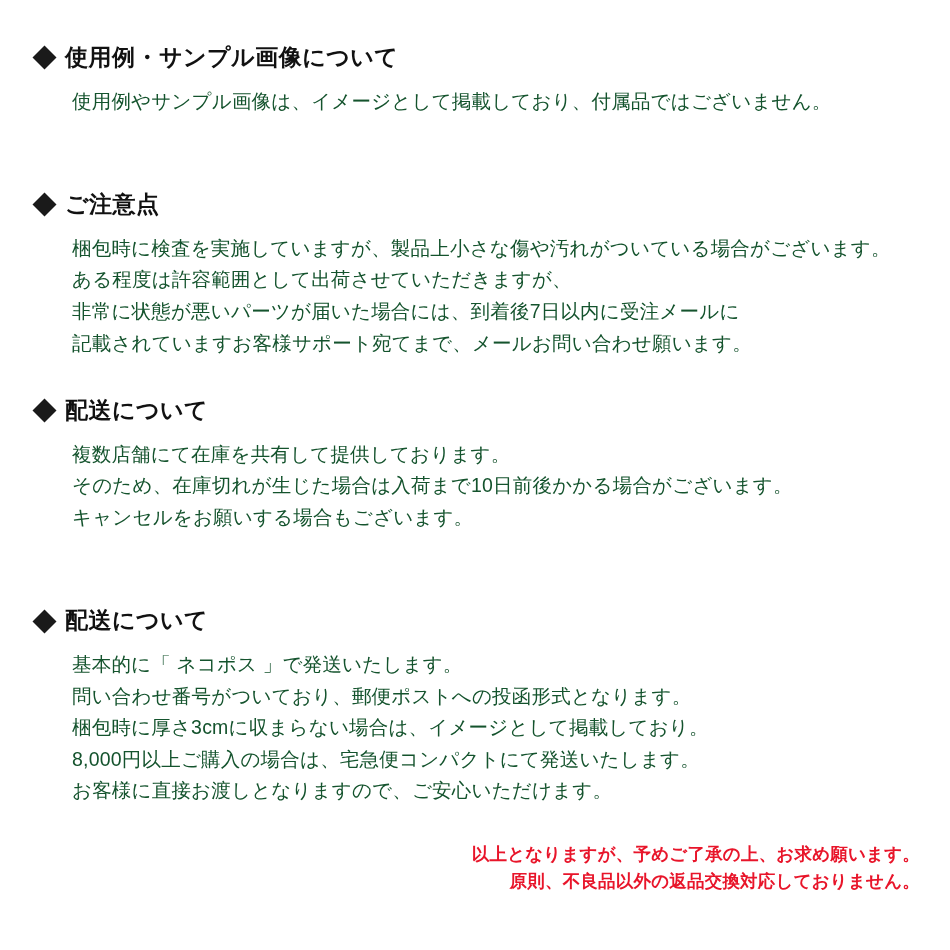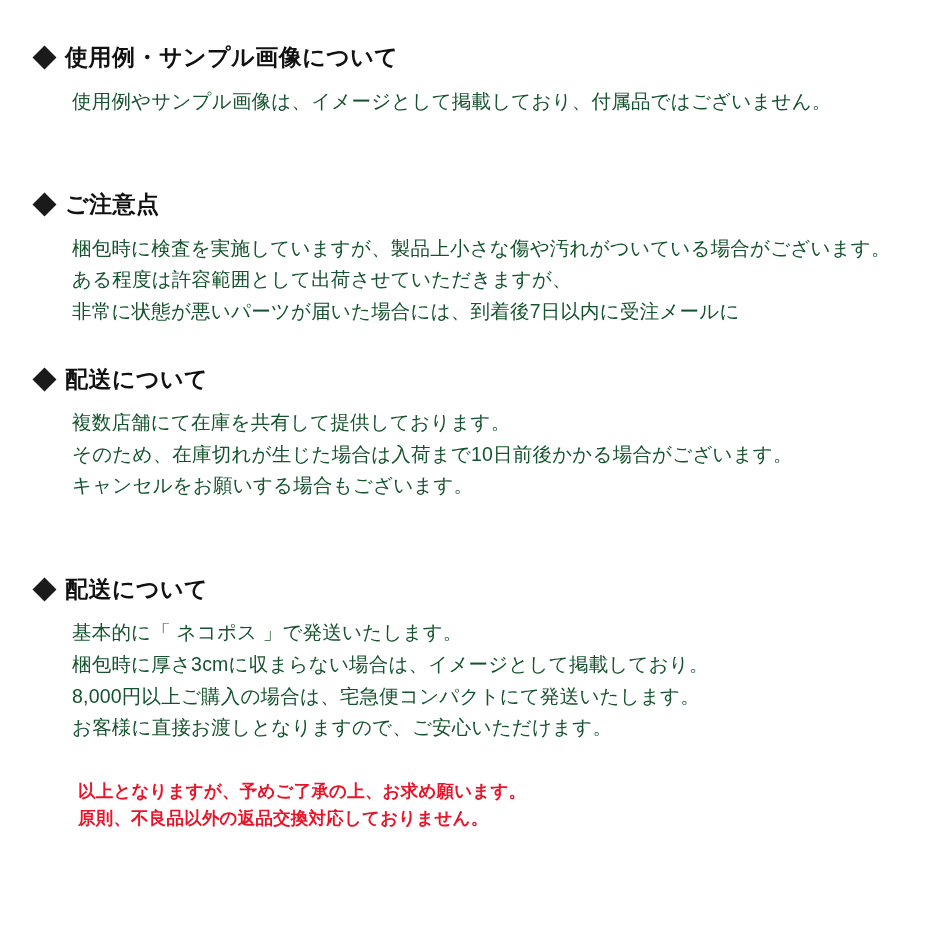--- a/index.html
+++ b/index.html
@@ -62,20 +62,21 @@
     margin-left: 48px;
     margin-top: 34px;
   }
   .notice-line {
     font-size: 17.5px;
     font-weight: bold;
     color: #e8152a;
     line-height: 1.55;
     letter-spacing: 0.2px;
     white-space: pre;
+    text-align: right;
   }
 </style>
 </head>
 <body>
 
 <div class="page">
 
   <div class="section">
     <div class="section-head">
       <span class="diamond-icon"></span>
@@ -90,20 +91,21 @@
 
   <div class="section">
     <div class="section-head">
       <span class="diamond-icon"></span>
       <span class="section-title">ご注意点</span>
     </div>
     <div class="section-body">
       <div class="body-line">梱包時に検査を実施していますが、製品上小さな傷や汚れがついている場合がございます。</div>
       <div class="body-line">ある程度は許容範囲として出荷させていただきますが、</div>
       <div class="body-line">非常に状態が悪いパーツが届いた場合には、到着後7日以内に受注メールに</div>
+      <div class="body-line">記載されていますお客様サポート宛てまで、メールお問い合わせ願います。</div>
     </div>
   </div>
 
   <div class="gap-sm"></div>
 
   <div class="section">
     <div class="section-head">
       <span class="diamond-icon"></span>
       <span class="section-title">配送について</span>
     </div>
@@ -116,20 +118,21 @@
 
   <div class="gap-lg"></div>
 
   <div class="section">
     <div class="section-head">
       <span class="diamond-icon"></span>
       <span class="section-title">配送について</span>
     </div>
     <div class="section-body">
       <div class="body-line">基本的に「 ネコポス 」で発送いたします。</div>
+      <div class="body-line">問い合わせ番号がついており、郵便ポストへの投函形式となります。</div>
       <div class="body-line">梱包時に厚さ3cmに収まらない場合は、イメージとして掲載しており。</div>
       <div class="body-line">8,000円以上ご購入の場合は、宅急便コンパクトにて発送いたします。</div>
       <div class="body-line">お客様に直接お渡しとなりますので、ご安心いただけます。</div>
     </div>
   </div>
 
   <div class="notice">
     <div class="notice-line">以上となりますが、予めご了承の上、お求め願います。</div>
     <div class="notice-line">原則、不良品以外の返品交換対応しておりません。</div>
   </div>

